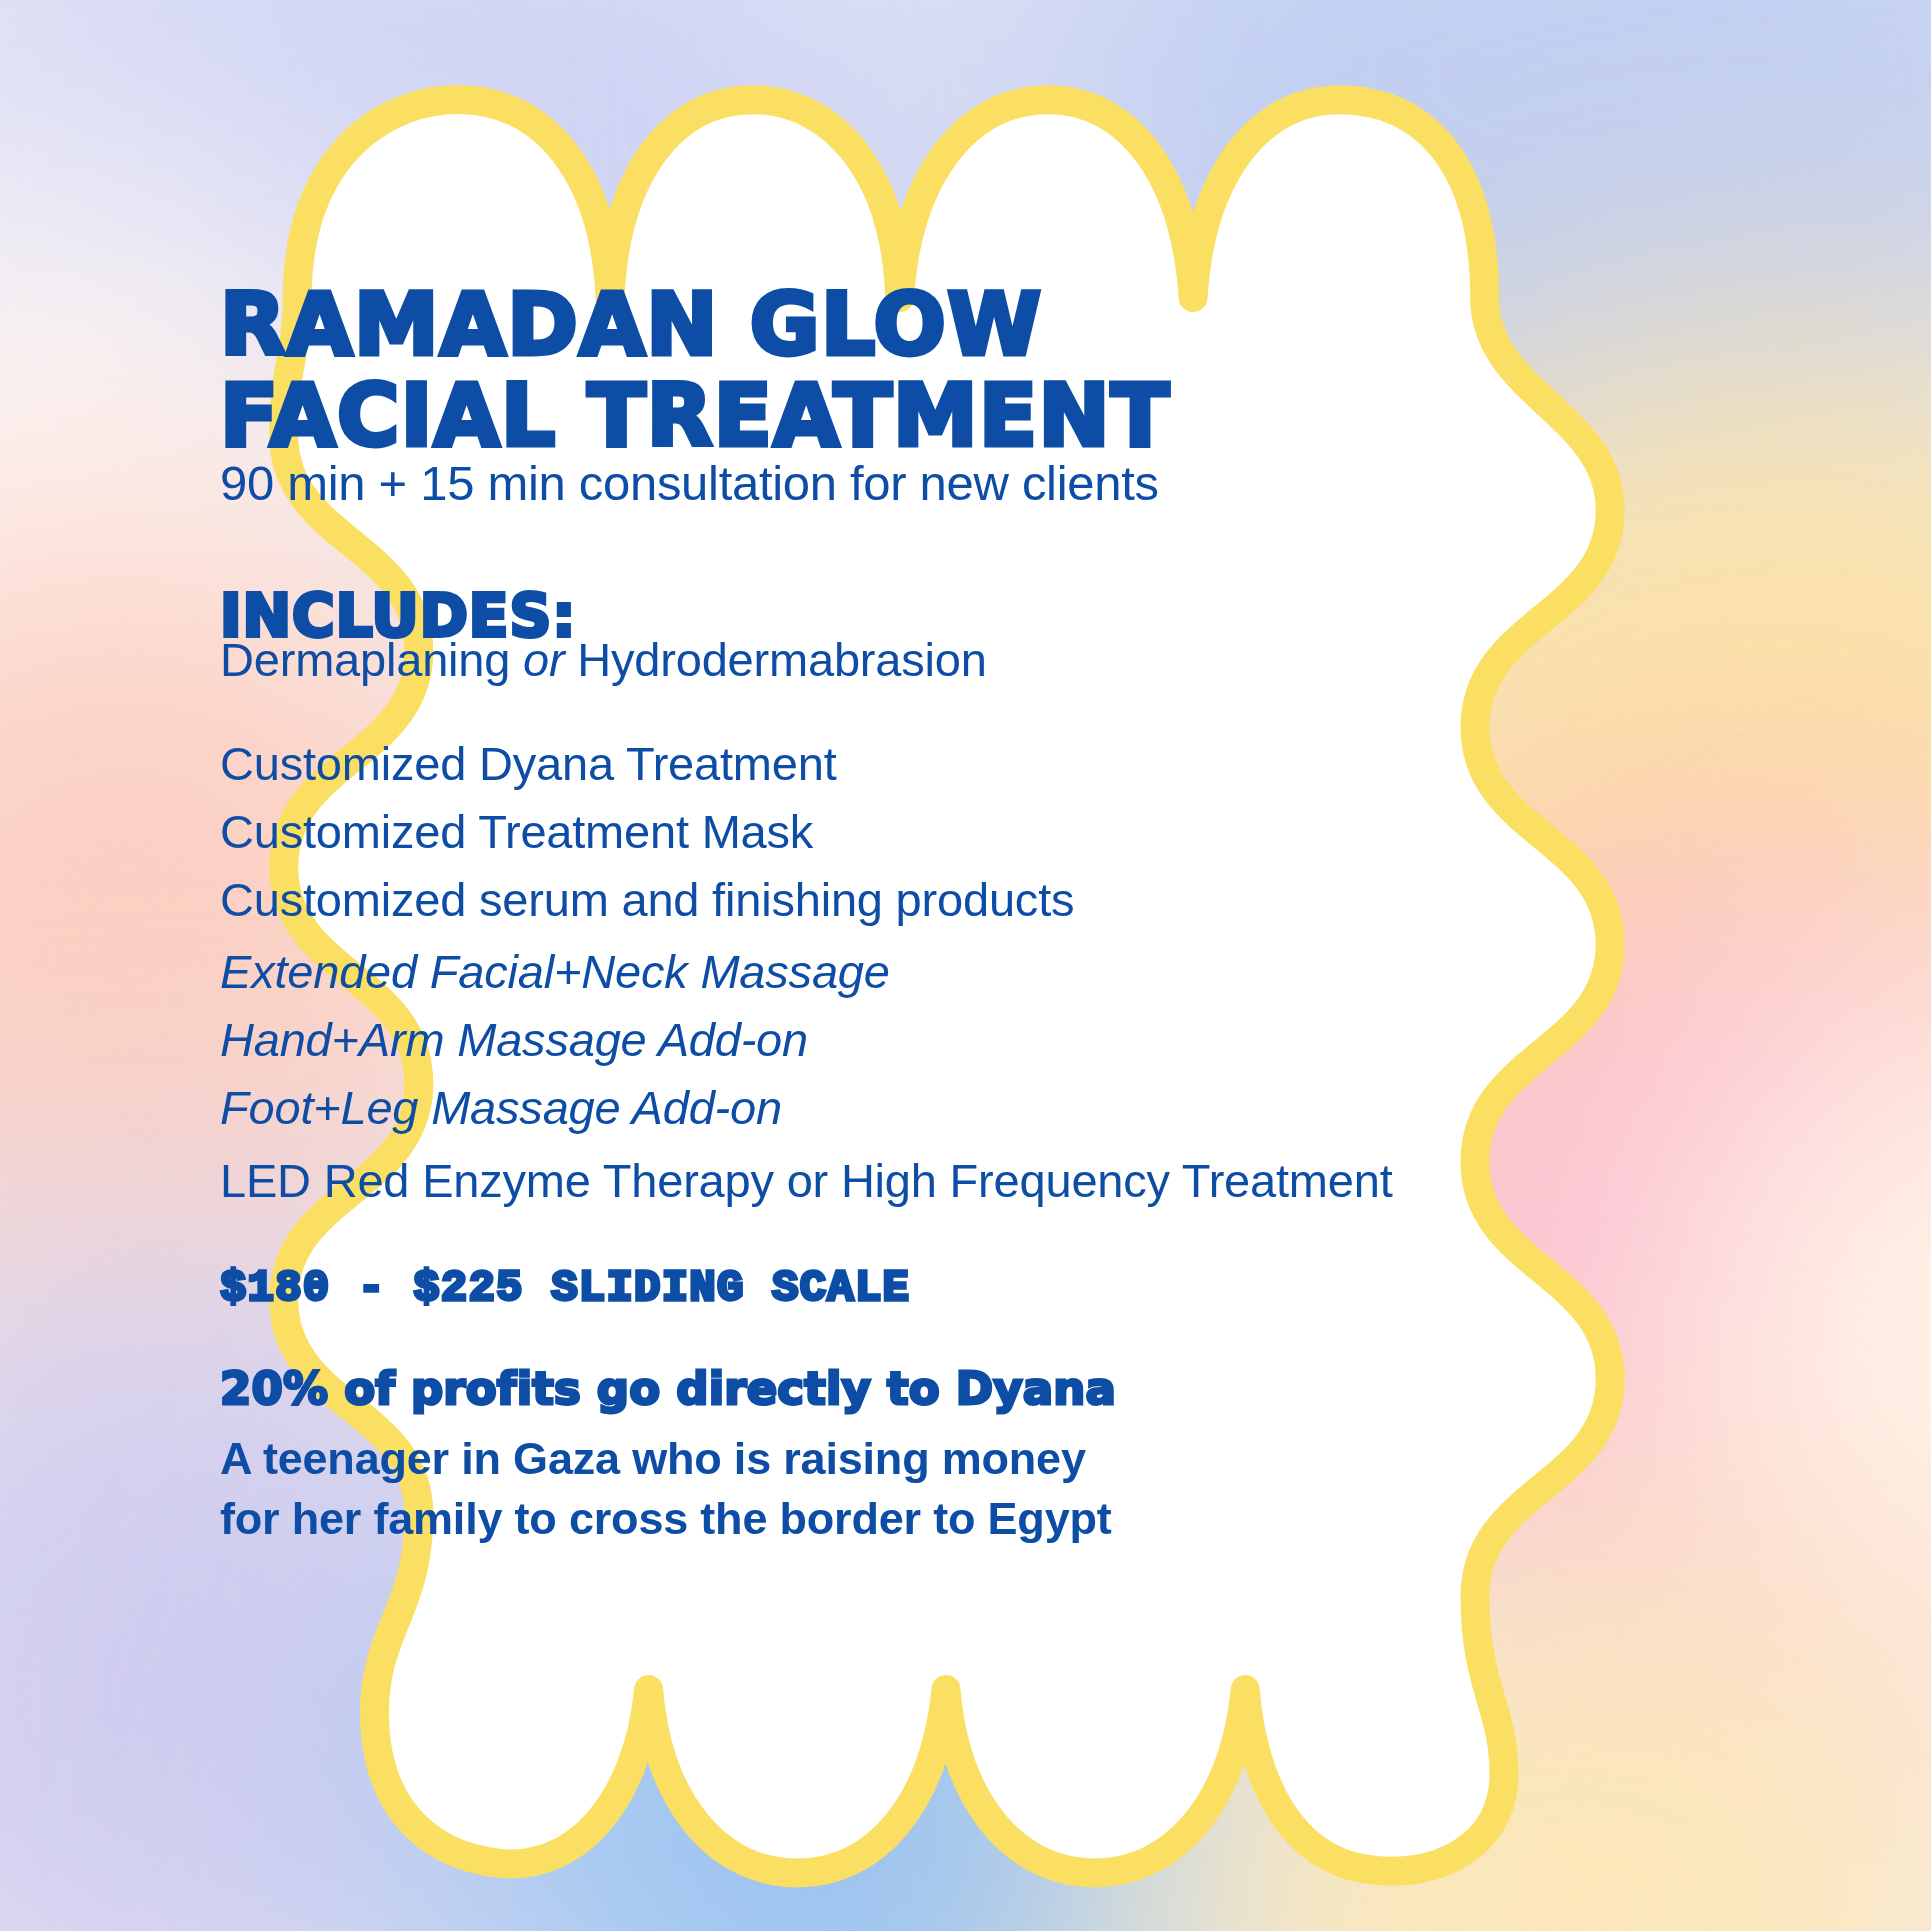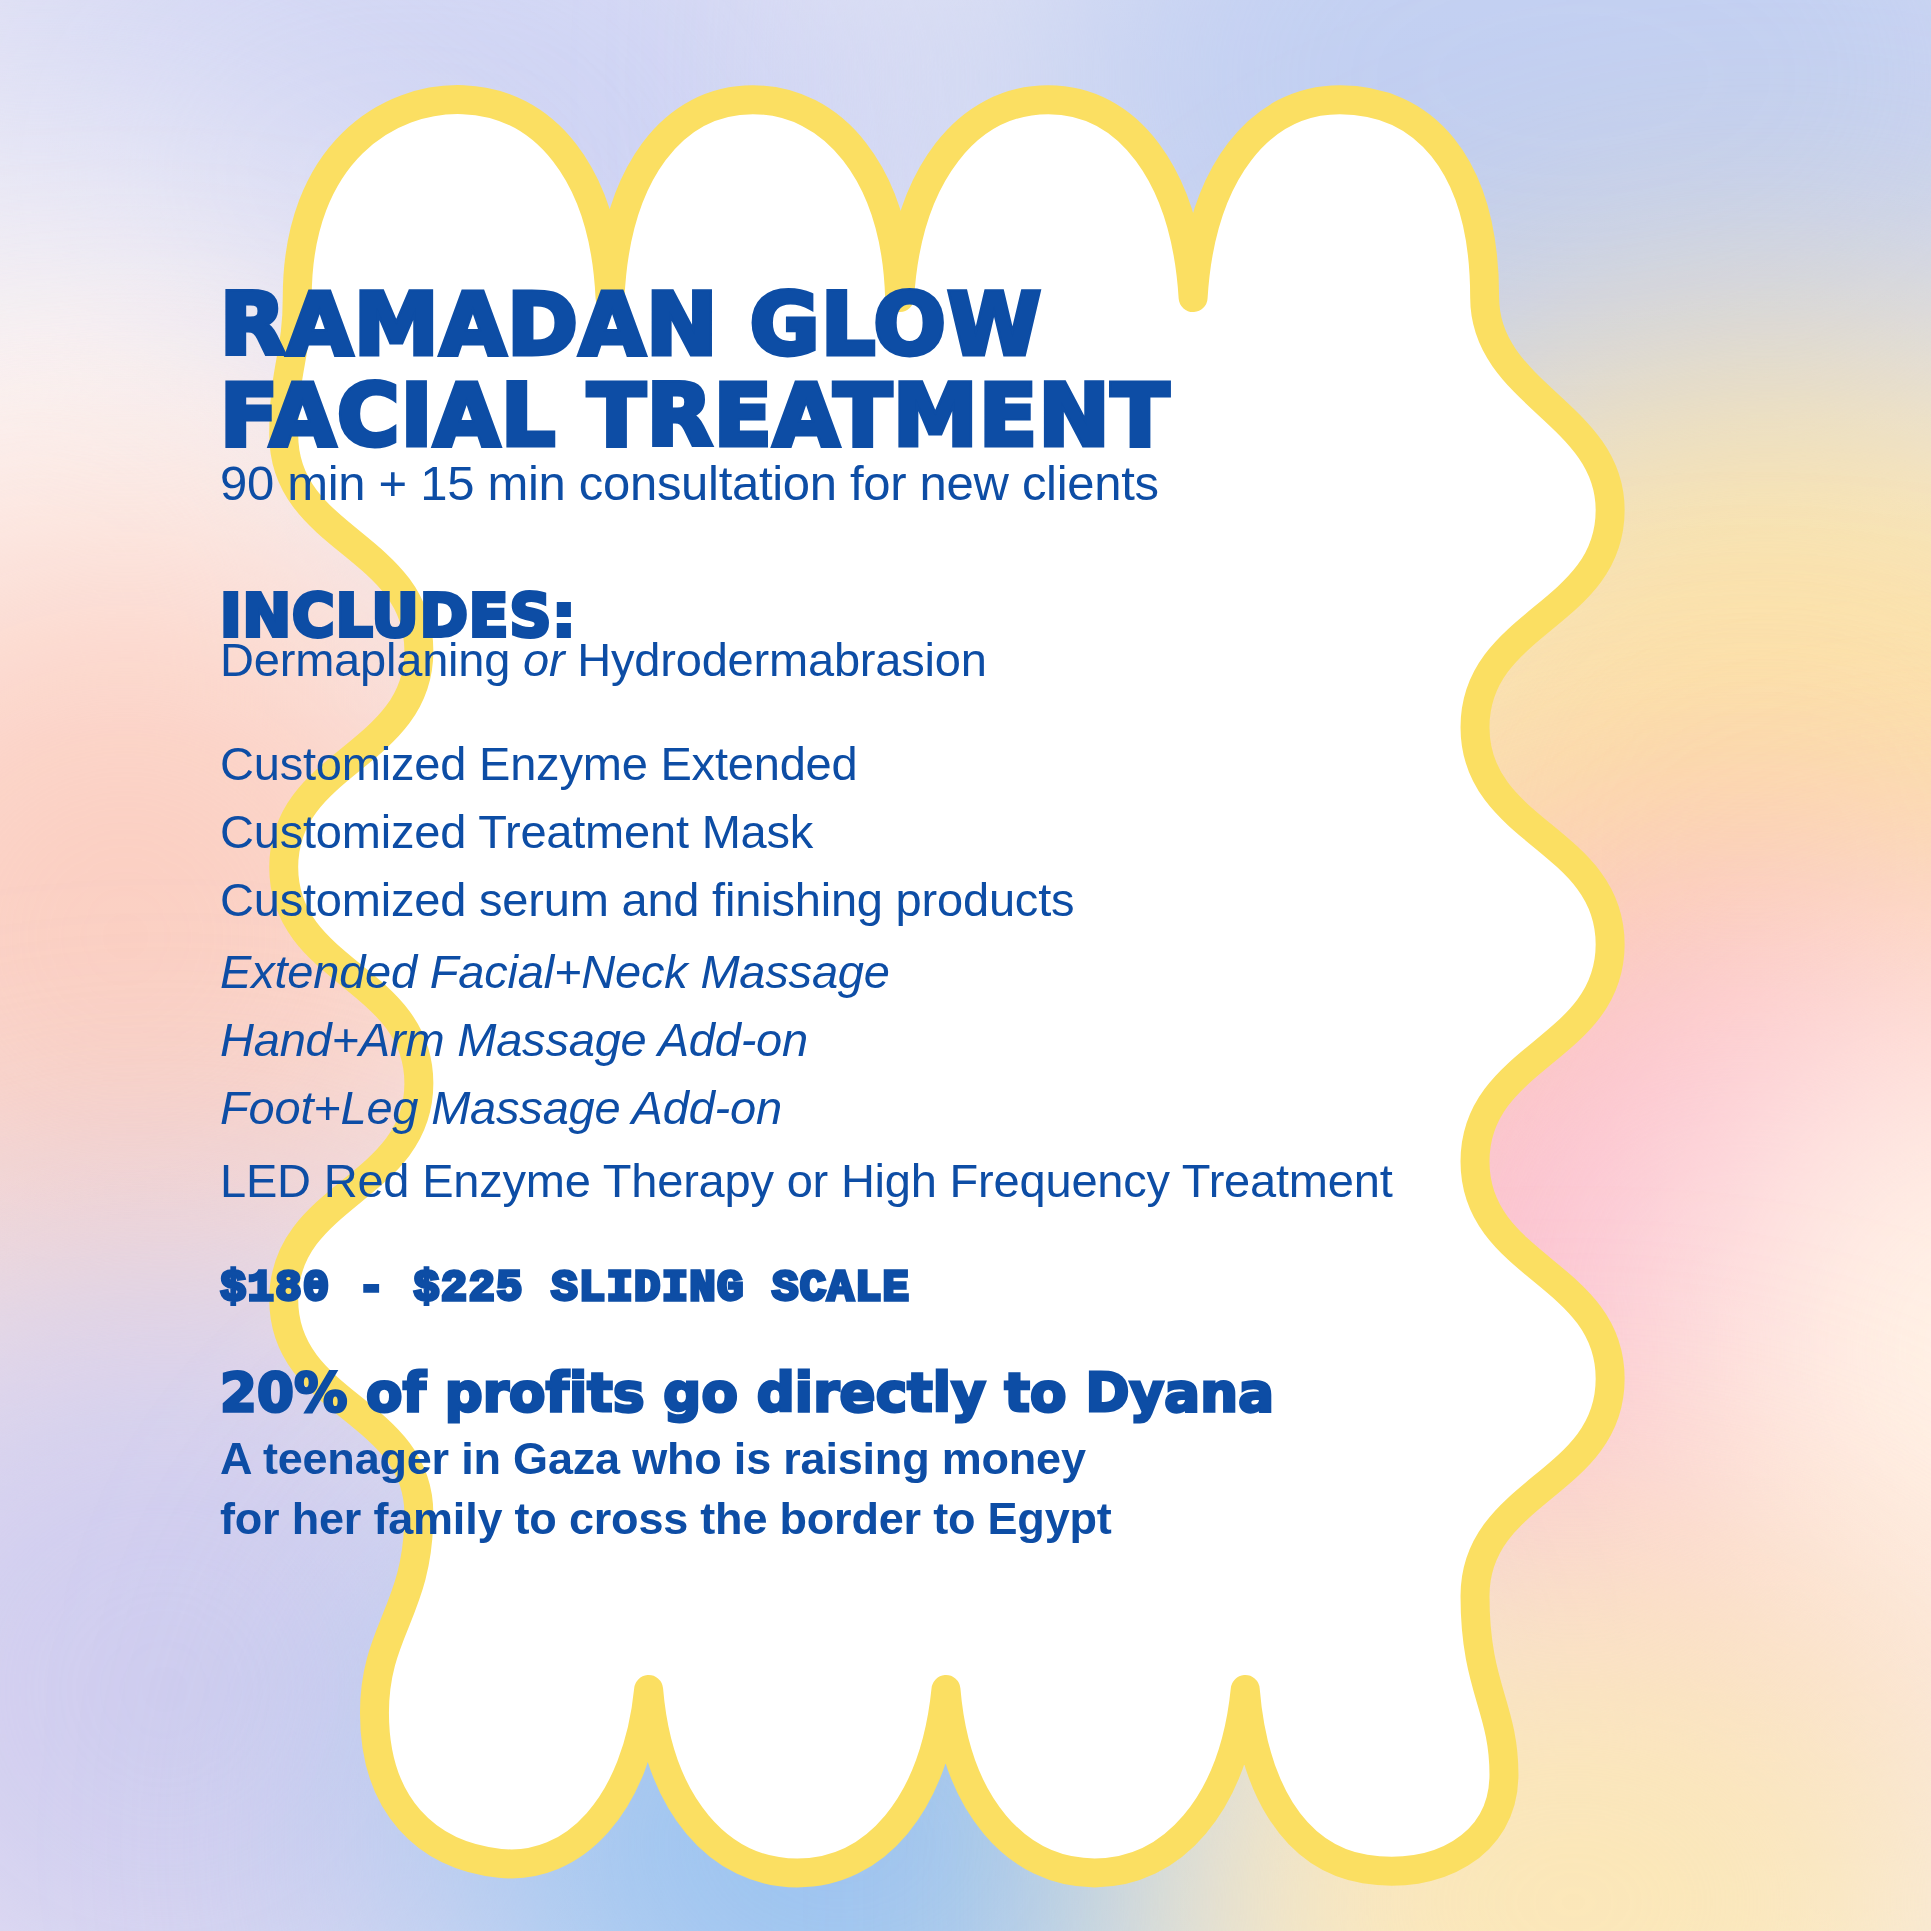--- a/index.html
+++ b/index.html
@@ -127,21 +127,21 @@
     -webkit-text-stroke: 3.4px #0d4da5;
     paint-order: stroke fill;
   }
 
   .donate-head {
     position: absolute;
     left: 0; right: 0;
     top: 1354px;
     font-family: "DejaVu Sans", sans-serif;
     font-weight: 700;
-    font-size: 53px;
+    font-size: 45px;
     letter-spacing: 0.2px;
     -webkit-text-stroke: 2.9px #0d4da5;
     paint-order: stroke fill;
   }
 
   .donate-body {
     position: absolute;
     left: 0; right: 0;
     top: 1421px;
     font-size: 45px;
@@ -219,21 +219,21 @@
 
       <p class="subtitle">90 min + 15 min consultation for new clients</p>
 
       <h2 class="includes-head">INCLUDES:</h2>
 
       <div class="grp g1">
         <span class="ln"><span>Dermaplaning </span><i>or</i><span> Hydrodermabrasion</span></span>
       </div>
 
       <div class="grp g2">
-        <span class="ln">Customized Enzyme Extended</span>
+        <span class="ln">Customized Dyana Treatment</span>
         <span class="ln">Customized Treatment Mask</span>
         <span class="ln">Customized serum and finishing products</span>
       </div>
 
       <div class="grp g3">
         <span class="ln">Extended Facial+Neck Massage</span>
         <span class="ln">Hand+Arm Massage Add-on</span>
         <span class="ln">Foot+Leg Massage Add-on</span>
       </div>
 

